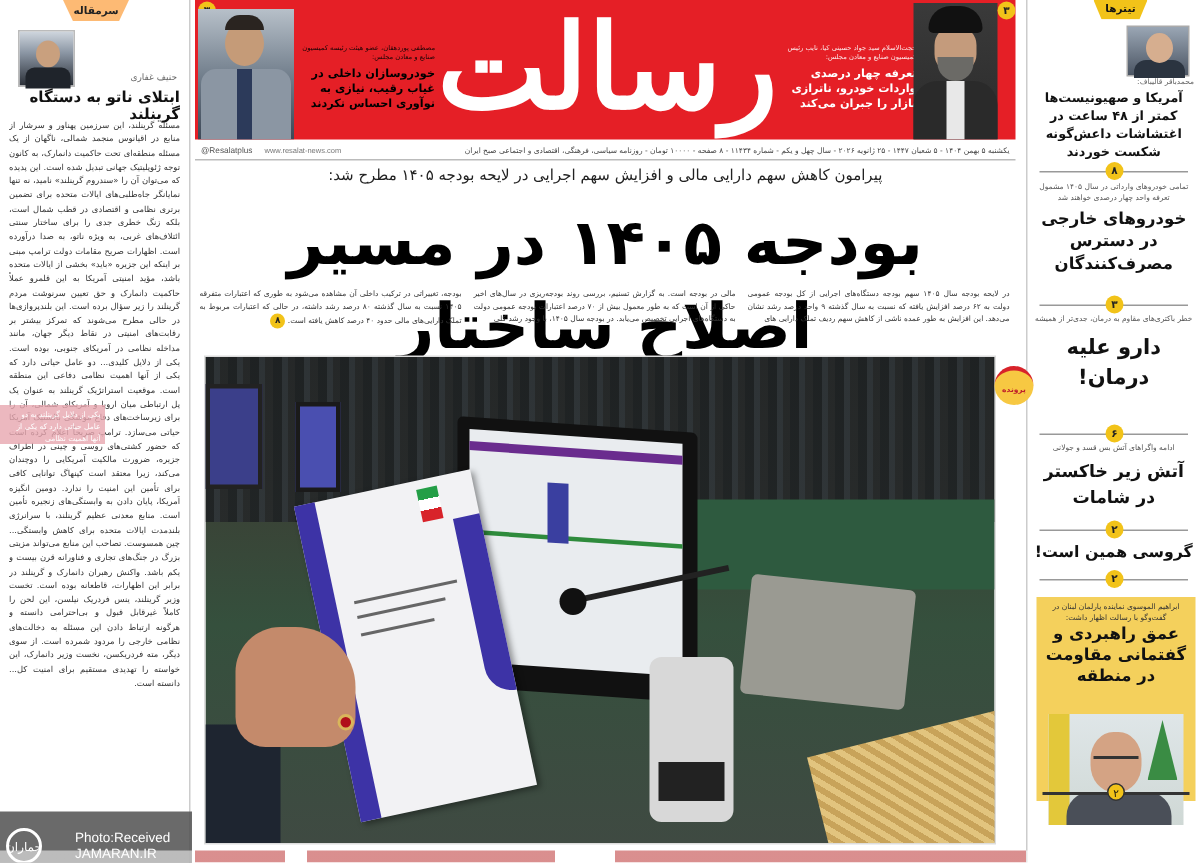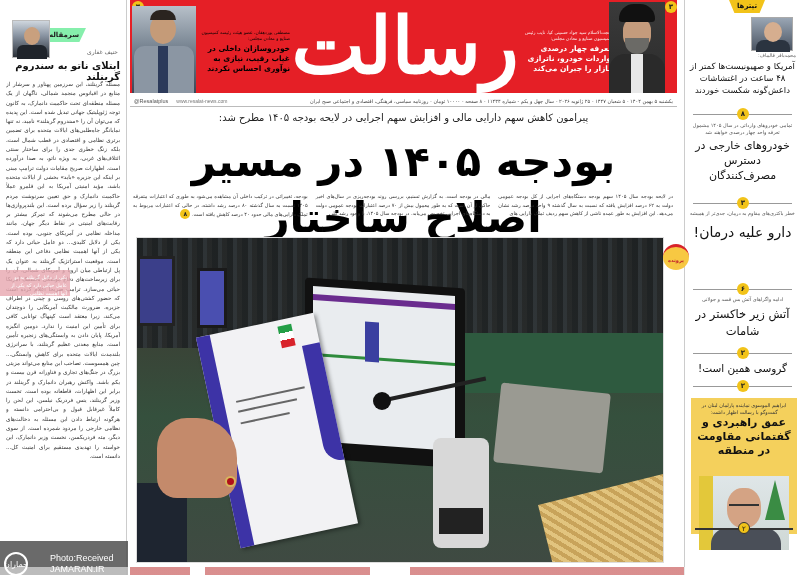--- a/index.html
+++ b/index.html
@@ -1,21 +1,21 @@
 <!DOCTYPE html>
 <html><head>
   <meta charset="utf-8">
   <style>
     * { box-sizing: border-box; margin: 0; padding: 0; }
     html, body { width: 800px; height: 575px; overflow: hidden; background: #fff; }
     body { font-family: "DejaVu Sans", sans-serif; direction: rtl; position: relative; color: #111; }
 
     
     .left-col { position: absolute; left: 0; top: 0; width: 127px; height: 575px; background: #fff; border-right: 1px solid #ccc; padding: 0 4px; }
-    .left-badge { position: absolute; left: 42px; top: 0; width: 44px; height: 14px; background: #86efac; color: #222; font-size: 7px; font-weight: bold; text-align: center; line-height: 14px; clip-path: polygon(0 0,100% 0,85% 100%,15% 100%); margin-top: 28px; }
+    .left-badge { position: absolute; left: 42px; top: 0; width: 44px; height: 14px; background: #fdba74; color: #222; font-size: 7px; font-weight: bold; text-align: center; line-height: 14px; clip-path: polygon(0 0,100% 0,85% 100%,15% 100%); }
     .left-photo { position: absolute; left: 12px; top: 20px; width: 38px; height: 38px; background: linear-gradient(180deg,#cfd6de 0%,#8a95a3 40%,#2b3038 100%); border: 1px solid #bbb; }
     .left-photo .face { position:absolute; left:11px; top:6px; width:16px; height:18px; border-radius:50%; background:#c9a07e; }
     .left-photo .suit { position:absolute; left:4px; top:24px; width:30px; height:14px; background:#1f242b; border-radius:6px 6px 0 0; }
     .left-author { position: absolute; right: 8px; top: 48px; font-size: 6px; color: #666; }
     .left-title { position: absolute; right: 6px; left: 6px; top: 60px; font-size: 10px; font-weight: bold; text-align: right; color: #111; }
     .left-body { position: absolute; right: 6px; left: 6px; top: 80px; height: 455px; font-size: 5.6px; line-height: 9.3px; color: #333; text-align: justify; overflow: hidden; }
     .left-quote { position: absolute; left: 0; top: 270px; width: 70px; height: 26px; background: #e8a7b0; opacity: .8; font-size: 5px; color: #fff; padding: 3px; line-height: 8px; }
     .watermark { position: absolute; left: 0; top: 541px; width: 128px; height: 46px; background: rgba(80,80,80,.85); display: flex; align-items: center; direction: ltr; padding-left: 4px; }
     .watermark .logo { width: 24px; height: 24px; border-radius: 50%; border: 2px solid #fff; color:#fff; font-size: 8px; display:flex; align-items:center; justify-content:center; }
     .watermark .wm-text { margin-left: 22px; color: #fff; font-family: "Liberation Sans", sans-serif; font-size: 9px; line-height: 11px; }
@@ -78,21 +78,21 @@
     .tray { position:absolute; left:360px; top:150px; width:110px; height:80px; background:#9a9a92; transform: rotate(6deg); border-radius:4px; }
     .quran { position:absolute; left:410px; top:250px; width:130px; height:90px; background: repeating-linear-gradient(45deg,#c8a35a 0 4px,#e2c47e 4px 8px); transform: rotate(-14deg); }
 
     
     .right-col { position: absolute; left: 684px; top: 0; width: 116px; height: 575px; background: #fff; border-left: 1px solid #ccc; }
     .rc-badge { position: absolute; left: 44px; top: 0; width: 36px; height: 13px; background: #f2c319; font-size: 7px; font-weight: bold; text-align: center; line-height: 13px; clip-path: polygon(0 0,100% 0,85% 100%,15% 100%); }
     .rc-photo { position: absolute; left: 66px; top: 17px; width: 42px; height: 34px; background: linear-gradient(180deg,#9aa6b4,#4b5563); border:1px solid #aaa; }
     .rc-photo .face { position:absolute; left:12px; top:4px; width:18px; height:20px; border-radius:50%; background:#d6ae8f; }
     .rc-photo .suit { position:absolute; left:4px; top:22px; width:34px; height:12px; background:#2b3440; border-radius:8px 8px 0 0; }
     .rc-byline { position: absolute; right: 4px; top: 52px; font-size: 5px; color: #666; }
-    .rc-head { position: absolute; left: 4px; right: 4px; text-align: center; font-weight: normal; color: #111; }
+    .rc-head { position: absolute; left: 4px; right: 4px; text-align: center; font-weight: bold; color: #111; }
     .rc-kick { position: absolute; left: 4px; right: 4px; text-align: center; font-size: 5px; color: #555; line-height: 7px; }
     .rc-divider { position: absolute; left: 8px; right: 8px; height: 1px; background: #999; }
     .rc-num { position: absolute; left: 52px; width: 12px; height: 12px; border-radius: 50%; background: #f2c319; font-size: 7px; font-weight: bold; text-align: center; line-height: 12px; color: #222; }
     .rc-seal { position: absolute; left: -22px; top: 244px; width: 26px; height: 26px; border-radius: 50%; background: #f7c842; font-size: 5px; color: #c0202a; text-align: center; line-height: 26px; font-weight: bold; border-top: 3px solid #d8232a; }
     .rc-box { position: absolute; left: 6px; top: 398px; width: 106px; height: 136px; background: #f4d05c; }
     .rc-box .kick { position:absolute; left:4px; right:4px; top:4px; font-size:5px; line-height:7px; color:#333; text-align:center; }
     .rc-box .head { position:absolute; left:2px; right:2px; top:18px; font-size:11px; line-height:14px; font-weight:bold; text-align:center; color:#111; }
     .rc-box .photo { position:absolute; left:8px; top:78px; width:90px; height:74px; background: linear-gradient(180deg,#dfe6e8 0%,#cfd8d5 100%); overflow:hidden; }
     .rc-box .photo .flag-l { position:absolute; left:0; top:0; width:14px; height:74px; background:#e3c83a; }
     .rc-box .photo .cedar { position:absolute; right:4px; top:4px; width:20px; height:40px; background:#3a8c44; clip-path: polygon(50% 0,100% 100%,0 100%); }
@@ -107,21 +107,21 @@
 </head>
 <body>
 
 <div class="left-col">
   <div class="left-badge">سرمقاله</div>
   <div class="left-photo">
     <div class="face"></div>
     <div class="suit"></div>
   </div>
   <div class="left-author">حنیف غفاری</div>
-  <div class="left-title">ابتلای ناتو به سندروم گرینلند</div>
+  <div class="left-title">ابتلای ناتو به دستگاه گرینلند</div>
   <div class="left-body">مسئله گرینلند، این سرزمین پهناور و سرشار از منابع در اقیانوس منجمد شمالی، ناگهان از یک مسئله منطقه‌ای تحت حاکمیت دانمارک، به کانون توجه ژئوپلیتیک جهانی تبدیل شده است. این پدیده که می‌توان آن را «سندروم گرینلند» نامید، نه تنها نمایانگر جاه‌طلبی‌های ایالات متحده برای تضمین برتری نظامی و اقتصادی در قطب شمال است، بلکه زنگ خطری جدی را برای ساختار سنتی ائتلاف‌های غربی، به ویژه ناتو، به صدا درآورده است. اظهارات صریح مقامات دولت ترامپ مبنی بر اینکه این جزیره «باید» بخشی از ایالات متحده باشد، مؤید امنیتی آمریکا به این قلمرو عملاً حاکمیت دانمارک و حق تعیین سرنوشت مردم گرینلند را زیر سؤال برده است. این بلندپروازی‌ها در حالی مطرح می‌شوند که تمرکز بیشتر بر رقابت‌های امنیتی در نقاط دیگر جهان، مانند مداخله نظامی در آمریکای جنوبی، بوده است. یکی از دلایل کلیدی... دو عامل حیاتی دارد که یکی از آنها اهمیت نظامی دفاعی این منطقه است. موقعیت استراتژیک گرینلند به عنوان یک پل ارتباطی میان اروپا و آمریکای شمالی، آن را برای زیرساخت‌های دفاع موشکی بالستیک آمریکا حیاتی می‌سازد. ترامپ صریحاً اعلام کرده است که حضور کشتی‌های روسی و چینی در اطراف جزیره، ضرورت مالکیت آمریکایی را دوچندان می‌کند، زیرا معتقد است کپنهاگ توانایی کافی برای تأمین این امنیت را ندارد. دومین انگیزه آمریکا، پایان دادن به وابستگی‌های زنجیره تأمین است. منابع معدنی عظیم گرینلند، با سرانرژی بلندمدت ایالات متحده برای کاهش وابستگی... چین همسوست. تصاحب این منابع می‌تواند مزیتی بزرگ در جنگ‌های تجاری و فناورانه قرن بیست و یکم باشد. واکنش رهبران دانمارک و گرینلند در برابر این اظهارات، قاطعانه بوده است. تخست وزیر گرینلند، ینس فردریک نیلسن، این لحن را کاملاً غیرقابل قبول و بی‌احترامی دانسته و هرگونه ارتباط دادن این مسئله به دخالت‌های نظامی خارجی را مردود شمرده است. از سوی دیگر، مته فردریکسن، نخست وزیر دانمارک، این خواسته را تهدیدی مستقیم برای امنیت کل... دانسته است.</div>
   <div class="left-quote">یکی از دلایل گرینلند به دو عامل حیاتی دارد که یکی از آنها اهمیت نظامی</div>
 </div>
 
 <div class="watermark">
   <div class="logo">جماران</div>
   <div class="wm-text">
     <div>Photo:Received</div>
     <div>JAMARAN.IR</div>
   </div>

